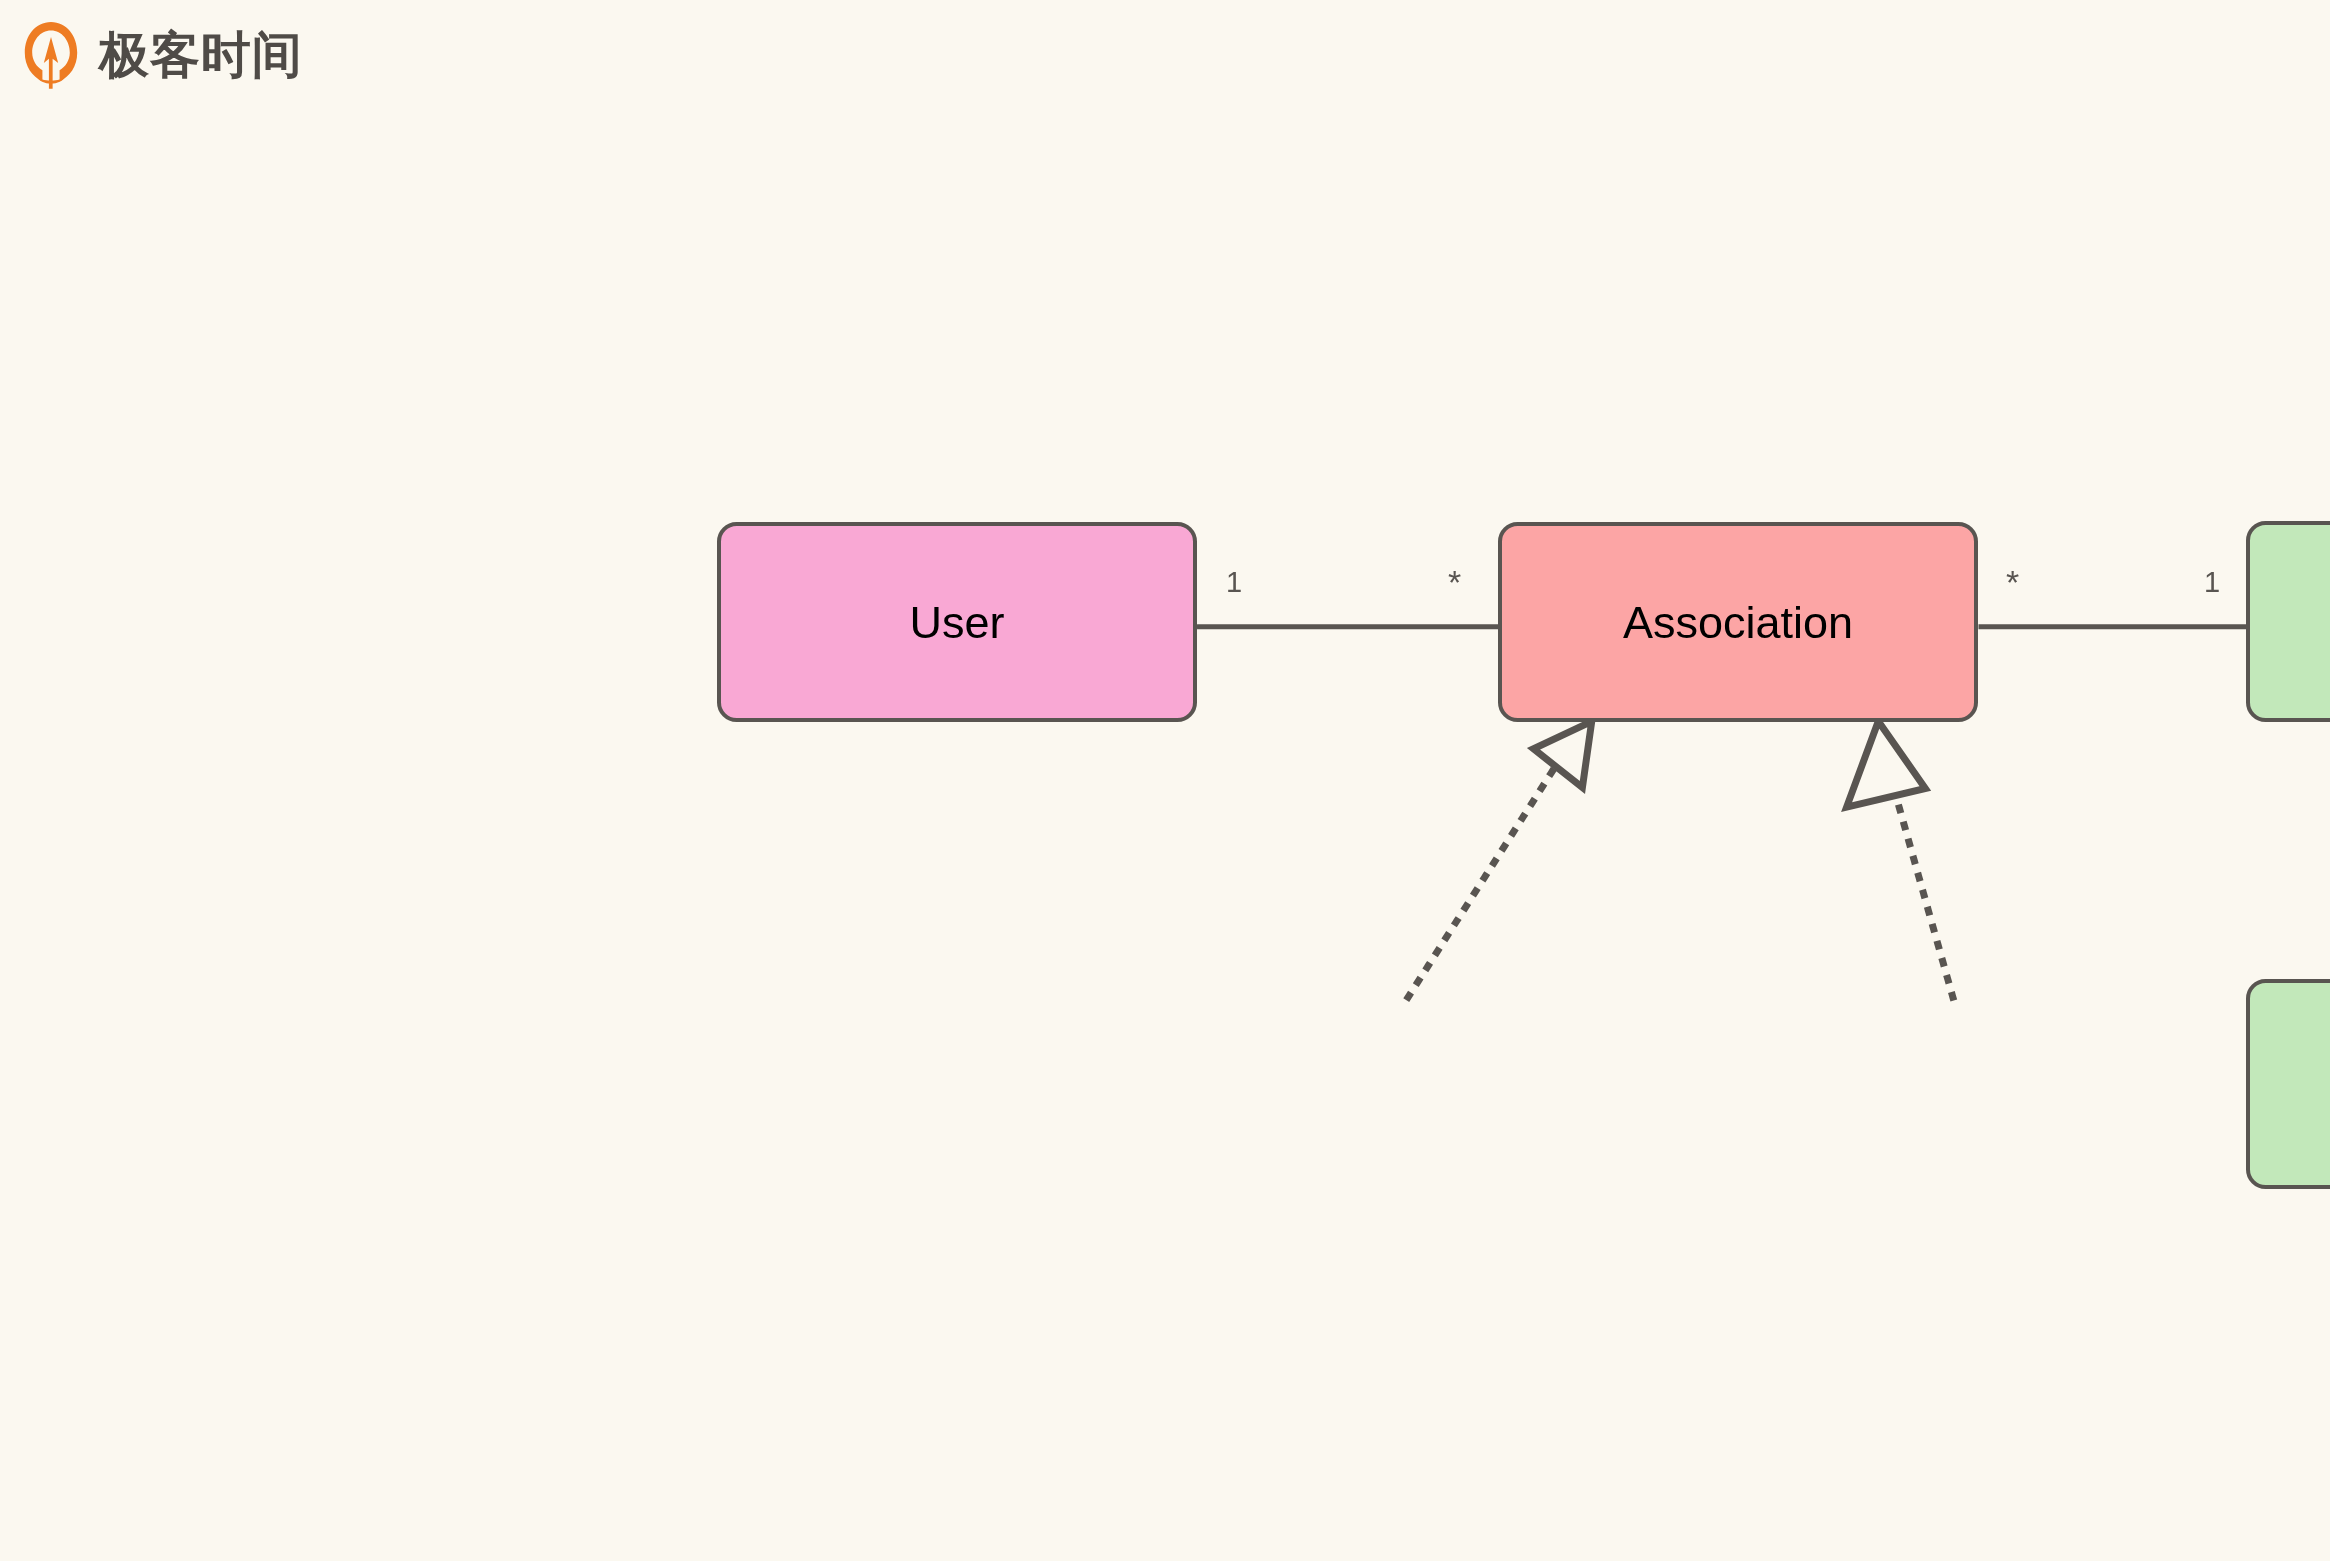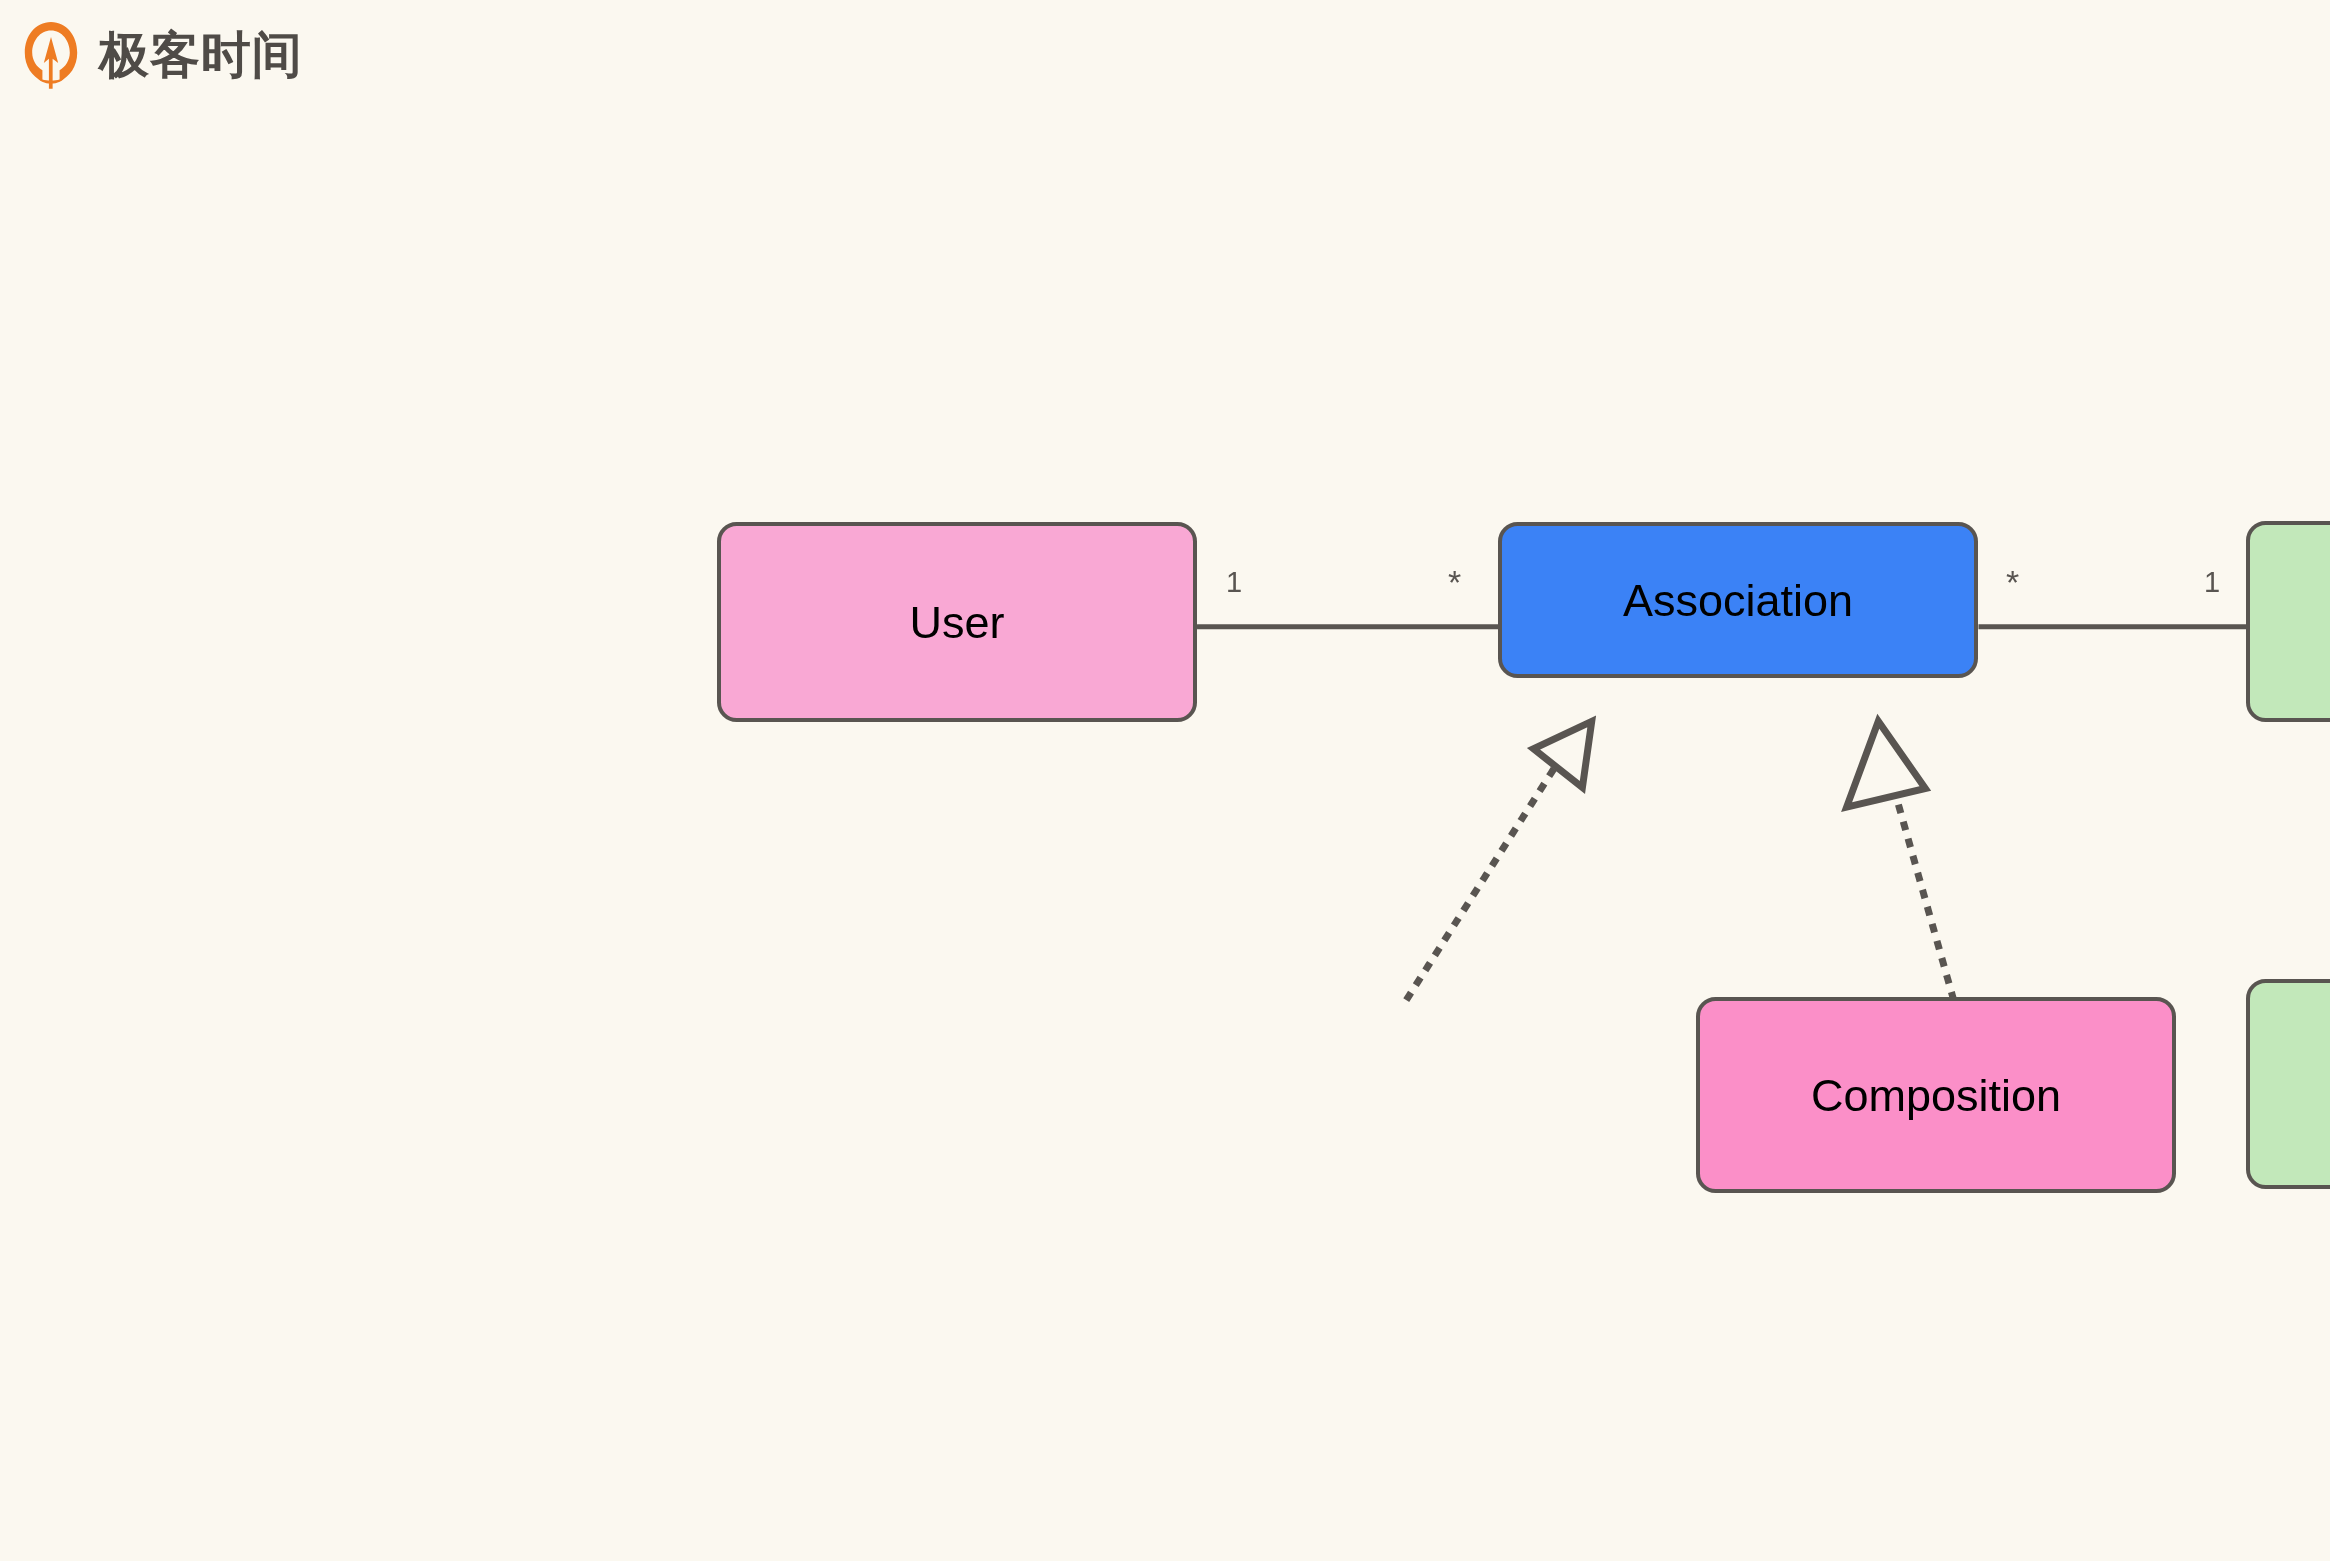--- a/index.html
+++ b/index.html
@@ -139,32 +139,29 @@
       <line x1="4190" y1="2140" x2="4060" y2="1680" stroke="#595551" stroke-width="15" stroke-dasharray="4 34" stroke-linecap="square"></line>
       <polygon points="4030,1548 3962,1732 4131,1692" fill="#FBF8F0" stroke="#595551" stroke-width="15" stroke-linejoin="miter"></polygon>
     </g>
 
   </svg>
 
   <div class="node" id="node-user" style="left: 717px; top: 522px; width: 480px; height: 200px; background: #f9a8d4; border-color: rgb(89, 85, 81);">
     <span class="node-label">User</span>
   </div>
 
-  <div class="node" id="node-association" style="left: 1498px; top: 522px; width: 480px; height: 156px; background: #3b82f6; border-color: rgb(89, 85, 81);">
+  <div class="node" id="node-association" style="left: 1498px; top: 522px; width: 480px; height: 200px; background: #fca5a5; border-color: rgb(89, 85, 81);">
     <span class="node-label">Association</span>
   </div>
 
   <div class="node" id="node-column" style="left: 2246px; top: 521px; width: 480px; height: 201px; background: rgb(194, 232, 186); border-color: rgb(89, 85, 81);">
     
   </div>
 
 
-  <div class="node" id="node-composition" style="left: 1696px; top: 997px; width: 480px; height: 196px; background: rgb(251, 143, 200); border-color: rgb(89, 85, 81);">
-    <span class="node-label">Composition</span>
-  </div>
 
   <div class="node" id="node-content" style="left: 2246px; top: 979px; width: 480px; height: 210px; background: rgb(194, 232, 186); border-color: rgb(89, 85, 81);">
     
   </div>
 
   <div class="mult" id="mult-0" style="left: 1226px; top: 568px;">1</div>
   <div class="mult star" id="mult-1" style="left: 1448px; top: 565px;">*</div>
   <div class="mult star" id="mult-2" style="left: 2006px; top: 565px;">*</div>
   <div class="mult" id="mult-3" style="left: 2204px; top: 568px;">1</div>
 

